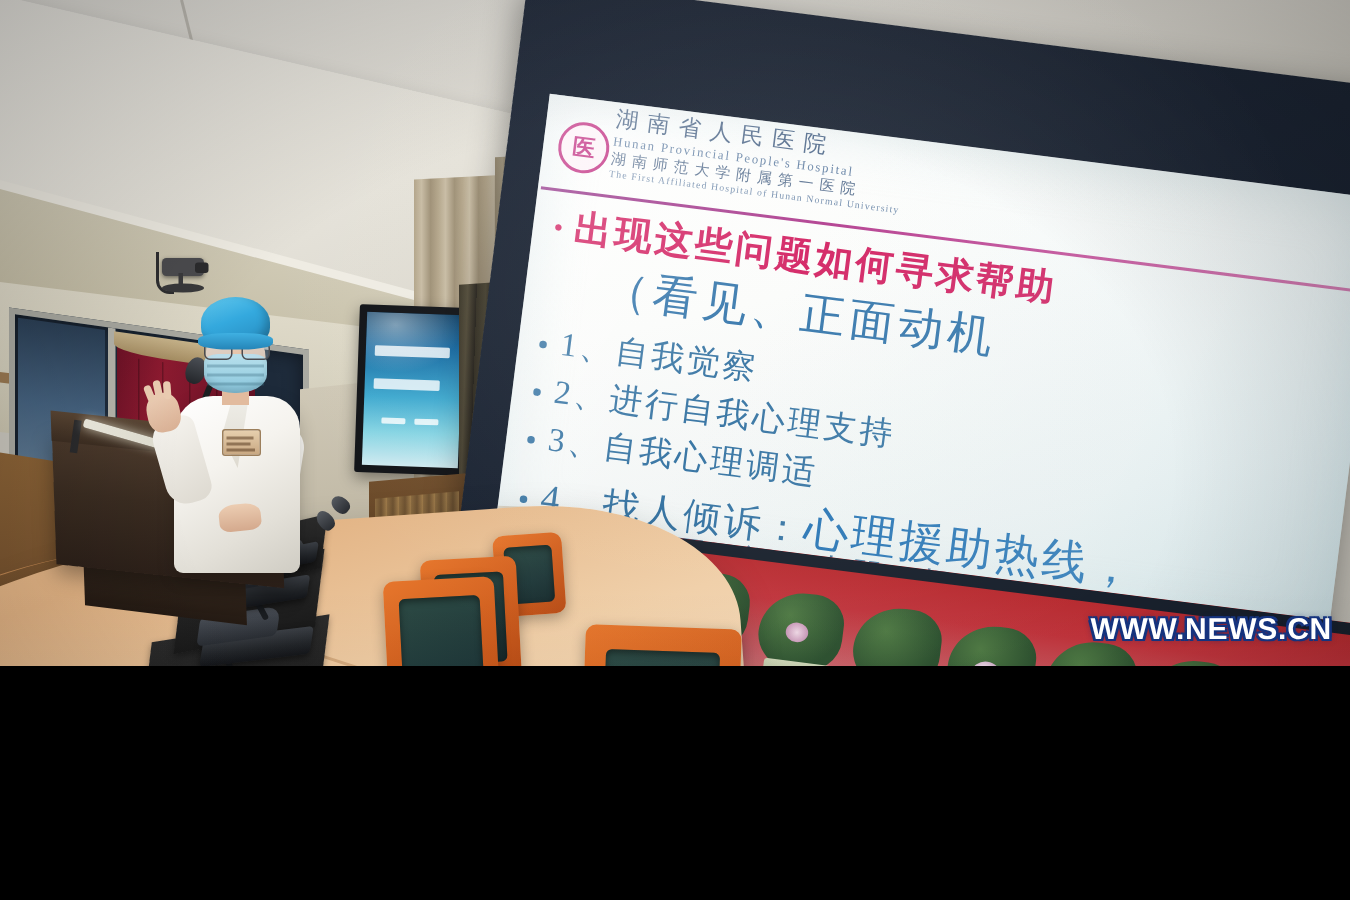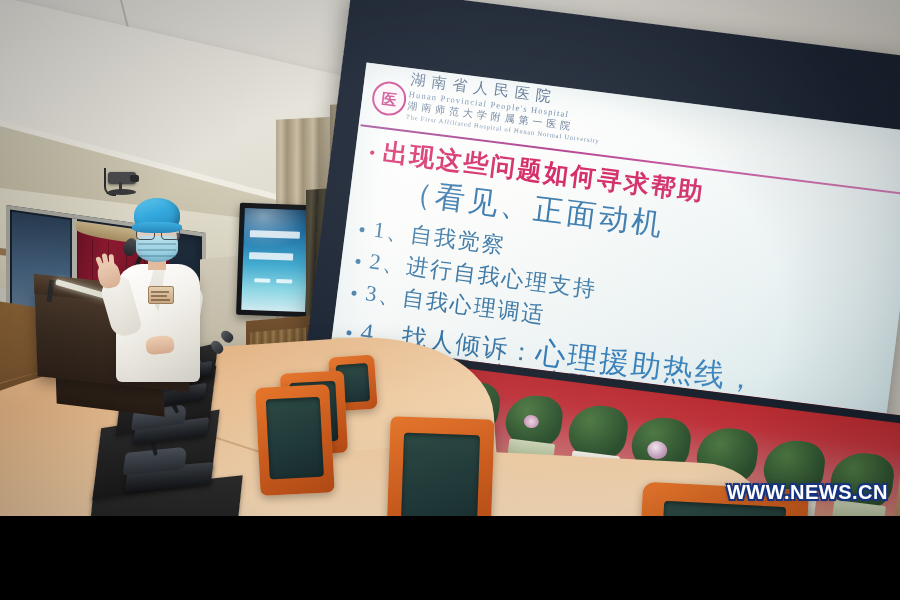--- a/index.html
+++ b/index.html
@@ -1,17 +1,17 @@
 <!DOCTYPE html>
 <html><head>
 <meta charset="utf-8">
 <style>
   html,body{margin:0;padding:0;background:#000;}
   #scene{
-    position:relative;width:900px;height:516px;overflow:hidden;
+    position:relative;width:900px;height:444px;overflow:hidden;
     font-family:"Liberation Sans",sans-serif;
     background:#c9c6bd;
   }
   .lyr{position:absolute;}
 
   
   #ceiling{
     left:0;top:0;width:900px;height:230px;
     background:
       linear-gradient(170deg,#e9e7e1 0%,#dedbd3 38%,#cfccc2 62%,#bdb9ae 100%);

